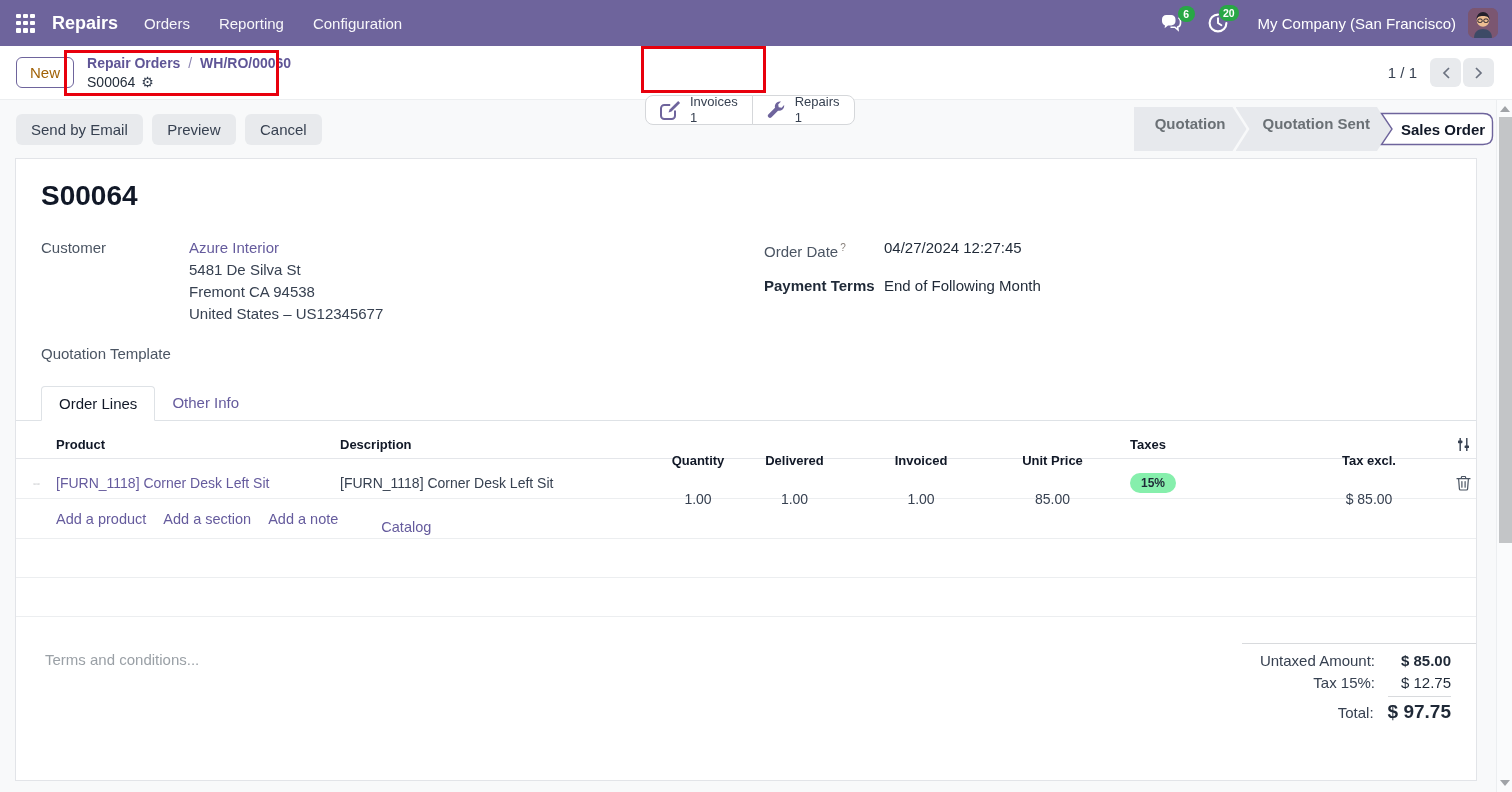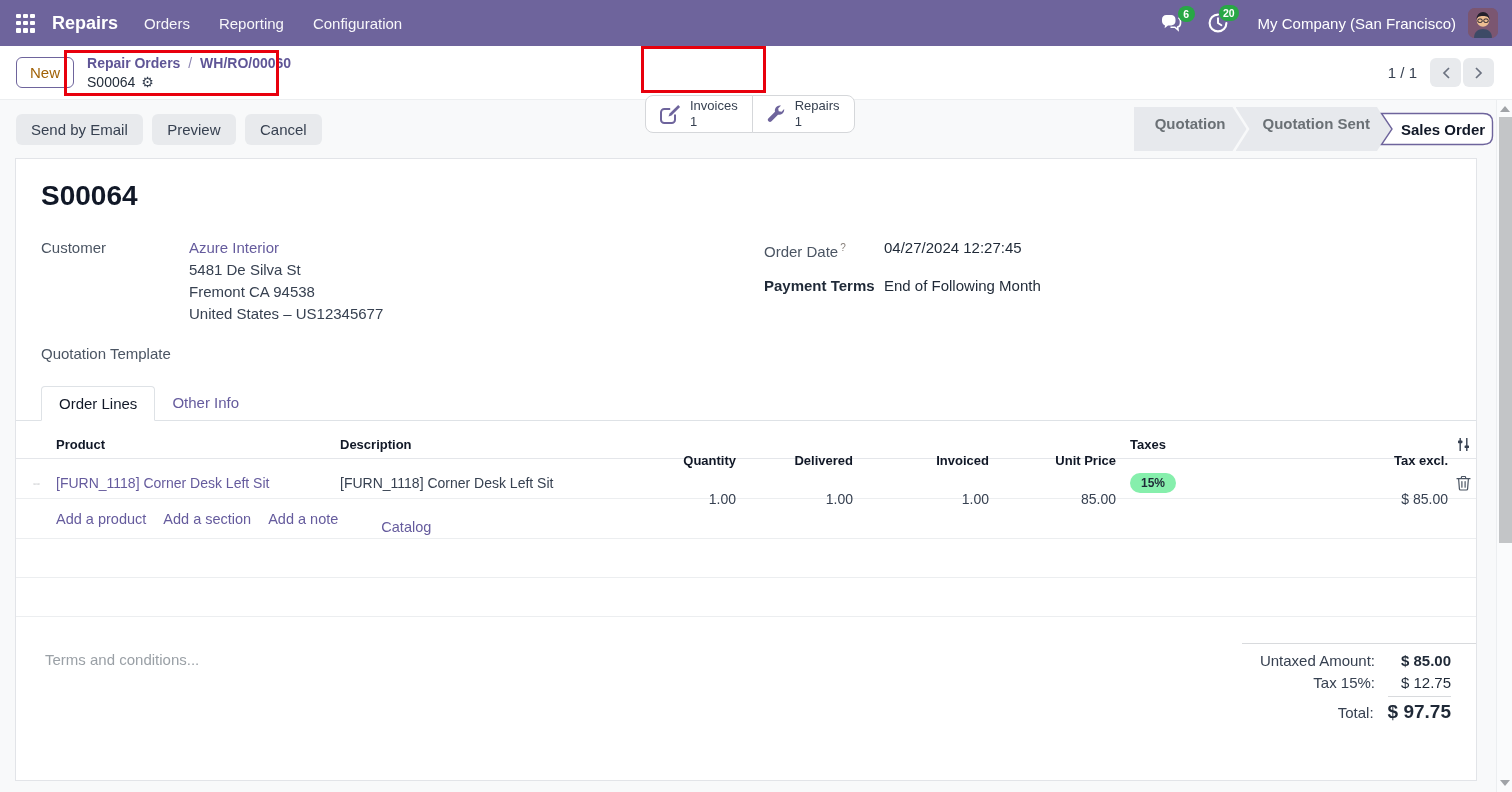--- a/index.html
+++ b/index.html
@@ -23,21 +23,21 @@
   
   .control-panel { height:54px; background:#fff; border-bottom:1px solid #eceef0; display:flex; align-items:center; position:relative; padding:0 18px 0 16px; }
   .btn-new { background:#fff; border:1px solid #6e649c; color:#a16207; font-size:15px; font-weight:500; border-radius:6px; padding:4px 13px; height:31px; cursor:pointer; font-family:inherit; }
   .breadcrumbs { margin-left:13px; line-height:1.35; }
   .bc-line1 { font-size:14px; font-weight:700; color:#5f5596; }
   .bc-line1 .bc-sep { color:#8d86b3; font-weight:400; margin:0 4px; }
   .bc-link { cursor:pointer; }
   .bc-line2 { font-size:14px; color:#1f2937; display:flex; align-items:center; gap:6px; }
   .gear { font-size:14px; color:#374151; cursor:pointer; }
   .smart-buttons { position:absolute; left:645px; top:49px; display:flex; }
-  .smart-btn { display:flex; align-items:center; gap:9px; background:#fff; border:1px solid #d5d7da; height:38px; padding:0 14px 0 12px; cursor:pointer; font-family:inherit; }
+  .smart-btn { display:flex; align-items:center; gap:9px; background:#fff; border:1px solid #d5d7da; height:30px; padding:0 14px 0 12px; cursor:pointer; font-family:inherit; }
   .smart-btn:first-child { border-radius:8px 0 0 8px; }
   .smart-btn:last-child { border-radius:0 8px 8px 0; margin-left:-1px; }
   .smart-col { text-align:left; line-height:1.25; }
   .smart-label { font-size:13px; color:#374151; }
   .smart-count { font-size:13px; color:#374151; }
   .cp-right { margin-left:auto; display:flex; align-items:center; }
   .pager-text { font-size:15px; color:#374151; margin-right:13px; }
   .pager-btn { width:31px; height:29px; background:#e8eaed; border:none; border-radius:6px; display:flex; align-items:center; justify-content:center; cursor:pointer; }
   .pager-btn + .pager-btn { margin-left:2px; }
 
@@ -78,21 +78,21 @@
   
   .tabs { display:flex; margin-top:21px; border-bottom:1px solid #dee2e6; padding-left:25px; }
   .tab { padding:8px 17px; font-size:15px; cursor:pointer; }
   .tab.active { background:#fff; border:1px solid #dee2e6; border-bottom:1px solid #fff; margin-bottom:-1px; border-radius:4px 4px 0 0; color:#111827; }
   .tab.inactive { color:#655b9d; }
 
   
   .trow { display:grid; grid-template-columns:40px 284px 320px 76px 117px 136px 127px 174px 158px 31px; align-items:center; }
   .th { height:38px; font-size:13px; font-weight:700; color:#111827; border-bottom:1px solid #e4e6ea; }
   .tr { height:40px; font-size:14px; border-bottom:1px solid #eceef0; }
-  .c-right { text-align:right;margin-top:32px; }
+  .c-right { text-align:center;margin-top:32px; }
   .c-taxes { padding-left:14px; text-align:left; }
   .cell { color:#374151; }
   .handle { display:flex; justify-content:center; color:#b7b9bd; font-size:13px; cursor:grab; letter-spacing:-1px; }
   .tax-badge { display:inline-block; background:#86efac; color:#1f2937; font-size:12px; font-weight:700; border-radius:11px; padding:3px 11px; }
   .trash-btn { background:none; border:none; cursor:pointer; display:flex; justify-content:center; width:100%; }
   .addrow { height:40px; display:flex; align-items:center; padding-left:40px; font-size:14.5px; border-bottom:1px solid #eceef0; }
   .addrow .link { margin-right:17px; }
   .addrow .catalog { margin-left:26px;margin-top:16px; }
   .emptyrow { height:39px; border-bottom:1px solid #eceef0; }
   .icon-btn { background:none; border:none; cursor:pointer; display:flex; align-items:center; justify-content:center; }

